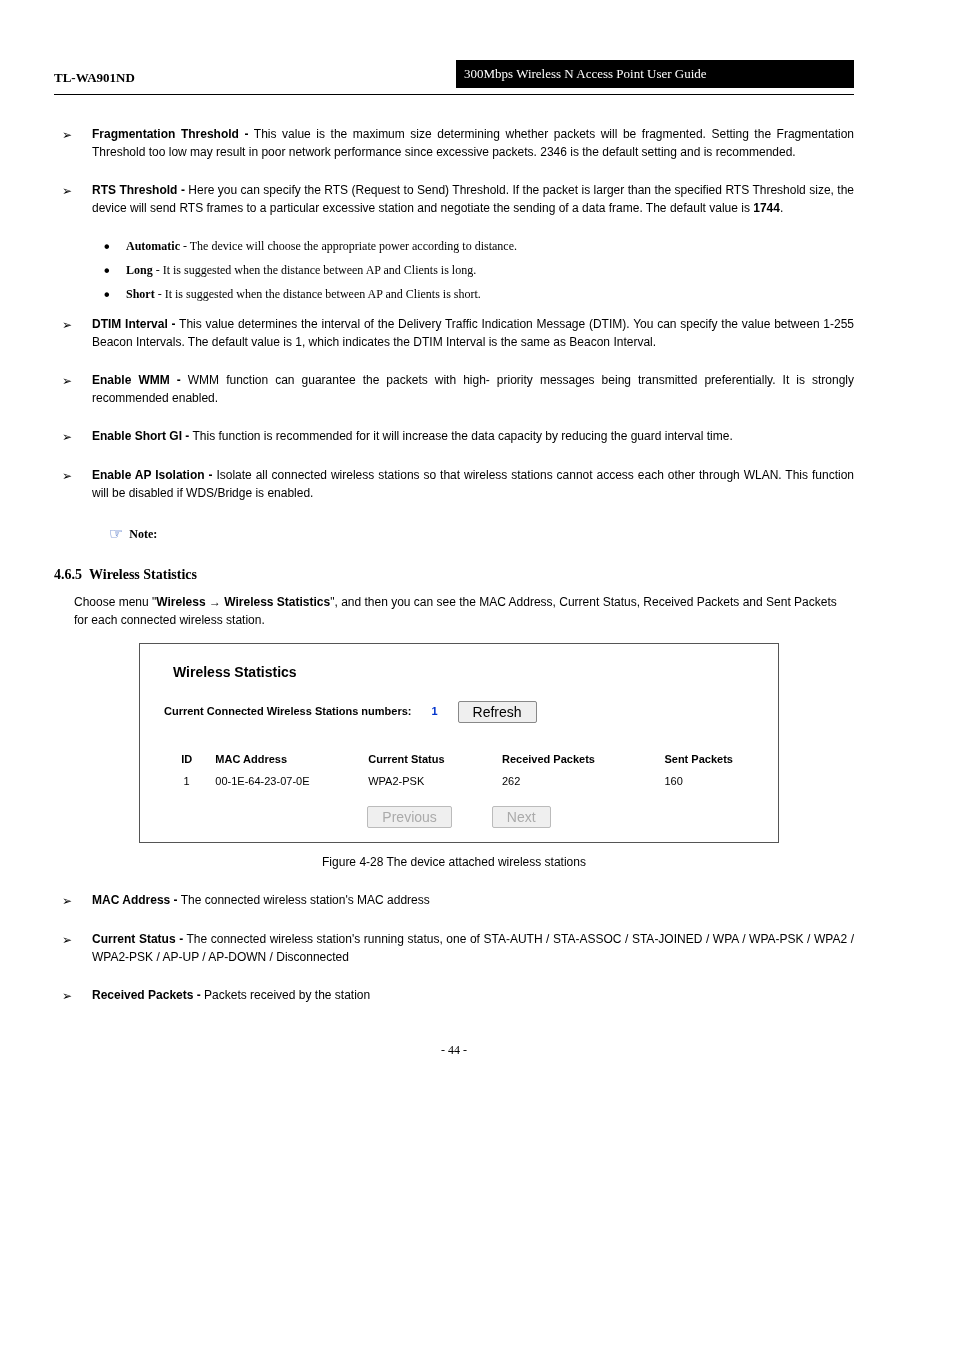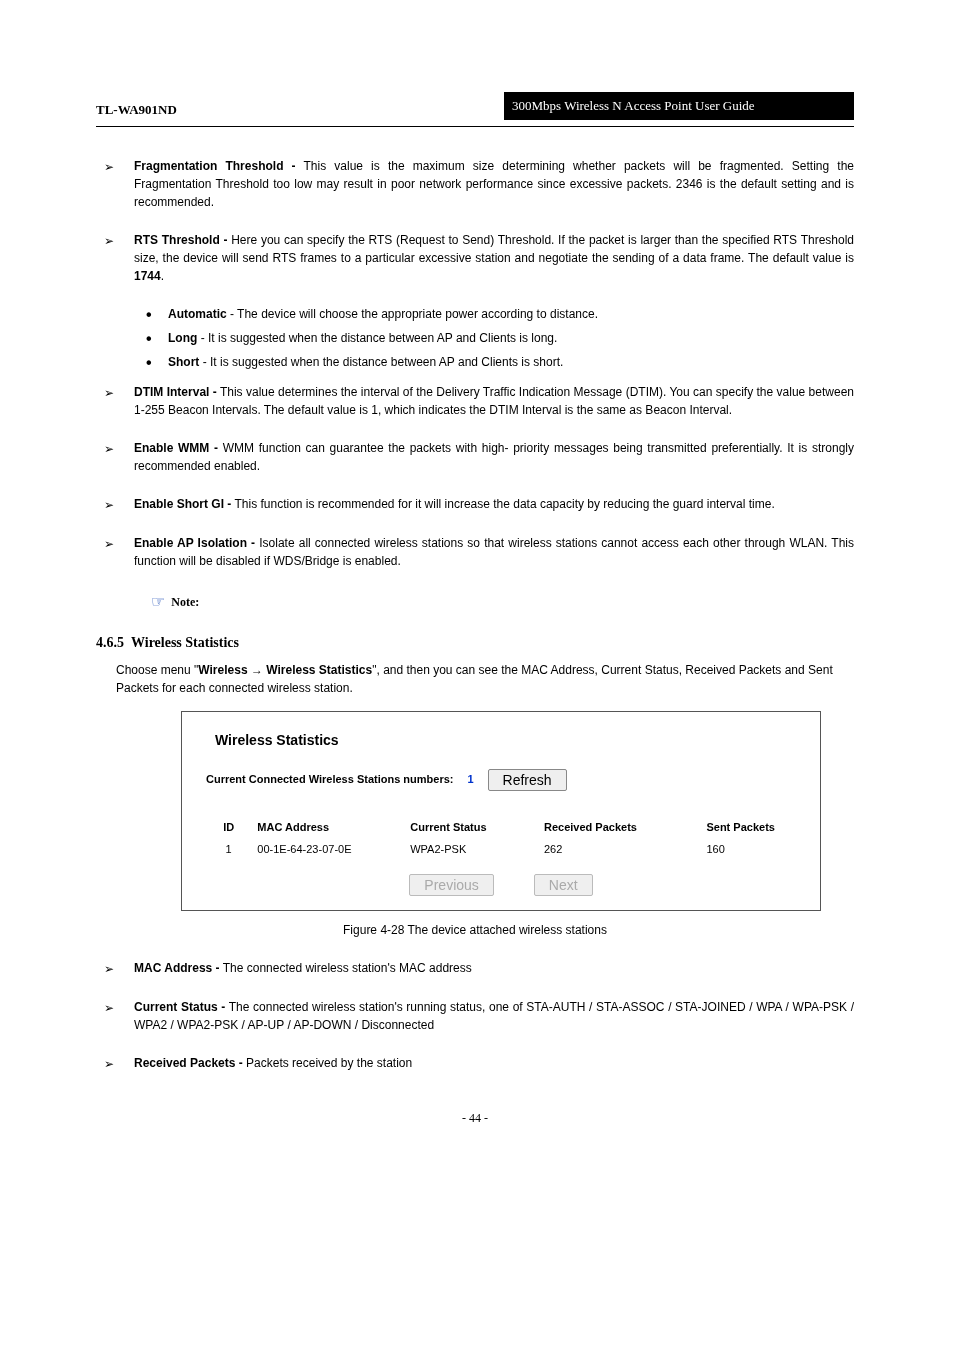--- a/index.html
+++ b/index.html
@@ -1,41 +1,41 @@
 <!DOCTYPE html>
 <html><head>
 <meta charset="utf-8">
 <style>
 * { margin: 0; padding: 0; box-sizing: border-box; }
 body { font-family: Arial, sans-serif; font-size: 12px; line-height: 1.5; color: #000; width: 954px; background: #fff; }
-.page { padding: 60px 100px 40px 96px; }
+.page { padding: 60px 100px 40px 54px; }
 .header-row { display: flex; align-items: flex-end; margin-bottom: 6px; }
 .header-left { flex: 1; font-family: "Times New Roman", serif; font-weight: bold; font-size: 13px; }
-.header-right { width: 350px; background: #000; color: #fff; font-family: "Times New Roman", serif; font-size: 13px; padding: 4px 8px; font-weight: normal; margin-top: 32px; }
+.header-right { width: 398px; background: #000; color: #fff; font-family: "Times New Roman", serif; font-size: 13px; padding: 4px 8px; font-weight: normal; }
 .header-rule { border: none; border-top: 1.5px solid #000; margin-bottom: 30px; }
 .bullet-list { list-style: none; padding-left: 8px; }
 .bullet-list > li { display: flex; margin-bottom: 20px; }
 .bullet-icon { flex: 0 0 30px; font-size: 12px; color: #000; padding-top: 1px; }
 .bullet-body { flex: 1; text-align: justify; }
 .bold { font-weight: bold; }
 .sub-list { list-style: none; padding-left: 50px; margin-top: 12px; margin-bottom: 12px; }
 .sub-list li { display: flex; margin-bottom: 6px; }
 .sub-dot { flex: 0 0 22px; font-weight: bold; font-size: 16px; line-height: 1; padding-top: 2px; }
-.sub-body { flex: 1; }
+.sub-body { flex: 1; font-family: Liberation Serif, serif; }
 .note-block { margin: 18px 0 18px 55px; }
 .note-head { display: flex; align-items: center; gap: 6px; margin-bottom: 6px; }
 .hand-icon { color: #1F4FB5; font-size: 16px; }
 .note-label  { font-weight: bold; font-family: "Times New Roman", serif; }
 .note-text { padding-left: 28px; text-align: justify; }
 .section-h { font-weight: bold; font-family: "Times New Roman", serif; font-size: 14px; margin: 18px 0 8px 0; }
 .choose-line { margin-left: 20px; margin-bottom: 10px; }
 .arrow { font-weight: bold; }
 .screenshot { border: 1px solid #555; margin: 14px 0 10px 85px; width: 640px; padding: 18px 18px 14px 18px; font-family: Arial, sans-serif; }
 .shot-title { font-family: Tahoma, Arial, sans-serif; font-weight: bold; font-size: 14px; margin-left: 15px; margin-bottom: 18px; }
-.shot-row1 { display: flex; align-items: center; gap: 4px; font-weight: bold; font-size: 11px; margin-left: 6px; margin-bottom: 28px; }
+.shot-row1 { display: flex; align-items: center; gap: 10px; font-weight: bold; font-size: 11px; margin-left: 6px; margin-bottom: 28px; }
 .count-num { color: #0033cc; font-weight: bold; margin: 0 10px; }
 .btn { background: #efefef; border: 1px solid #888; border-radius: 2px; font-size: 14px; padding: 2px 14px; color: #000; }
 .btn.disabled { color: #aaa; border-color: #bbb; }
 .tbl-head { display: flex; font-weight: bold; font-size: 11px; margin-bottom: 6px; }
 .tbl-row  { display: flex; font-size: 11px; margin-bottom: 16px; }
 .c-id  { width: 60px; text-align: center; }
 .c-mac { width: 160px; }
 .c-st  { width: 140px; }
 .c-rx  { width: 170px; }
 .c-tx  { width: 100px; }

